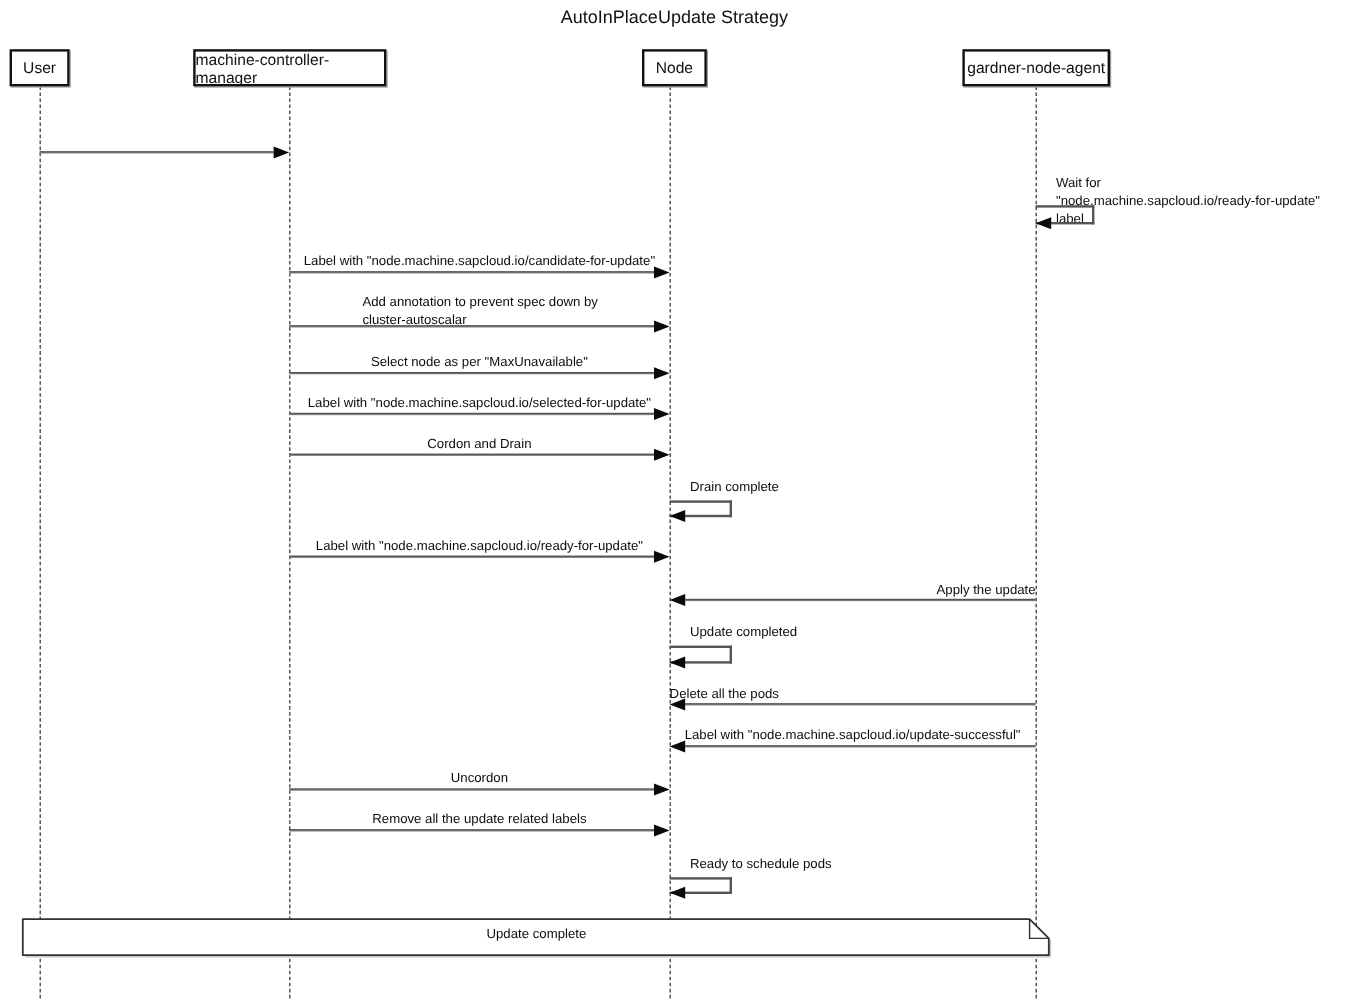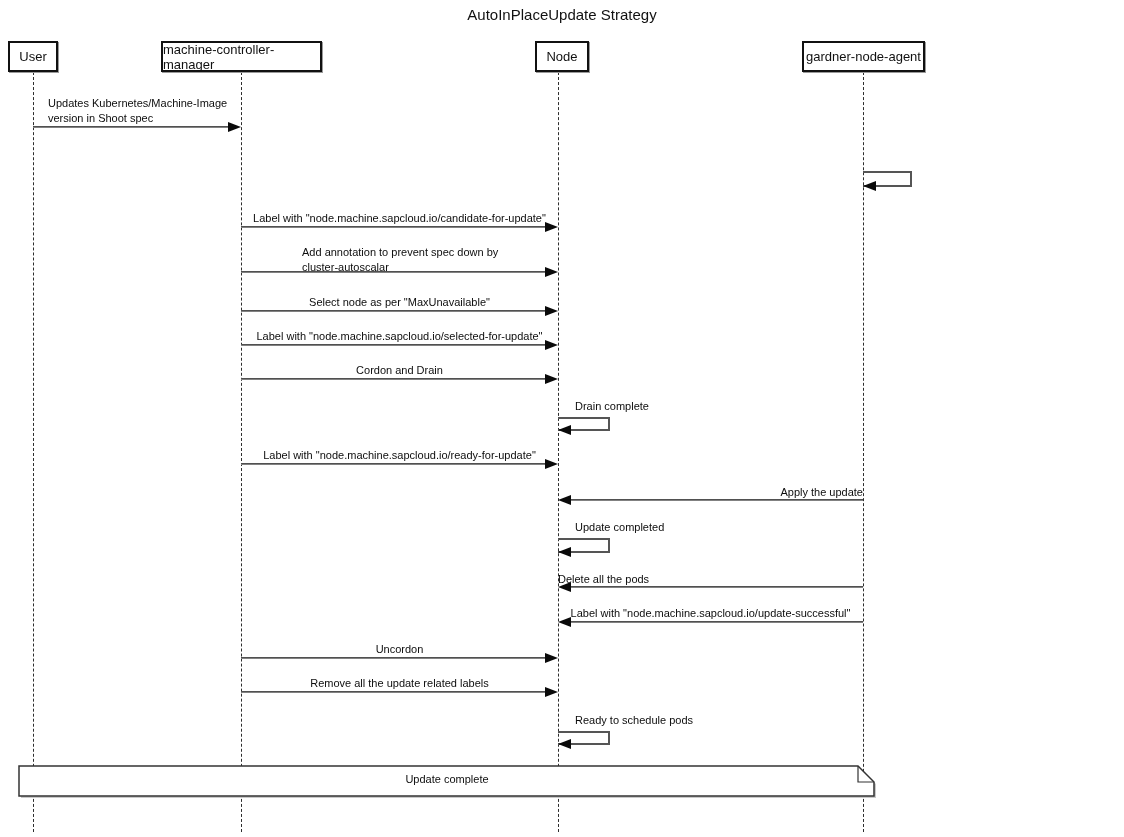--- a/index.html
+++ b/index.html
@@ -32,25 +32,25 @@
   <div class="lifeline" style="left:33px"></div>
   <div class="lifeline" style="left:241px"></div>
   <div class="lifeline" style="left:558px"></div>
   <div class="lifeline" style="left:863px"></div>
 
   <div class="actor" style="left:8px;width:50px">User</div>
   <div class="actor" style="left:161px;width:161px">machine-controller-manager</div>
   <div class="actor" style="left:535px;width:54px">Node</div>
   <div class="actor" style="left:802px;width:123px">gardner-node-agent</div>
 
-  <div class="lbl" style="left:48px;top:96px">Updates Kubernetes/Machine-Image
-version in Shoot spec</div>
   <div class="line" style="left:33px;top:126px;width:195px"></div>
   <div class="head-r" style="left:228px;top:122px"></div>
 
+  <div class="lbl" style="left:880px;top:146px">Wait for
+"node.machine.sapcloud.io/ready-for-update" label</div>
   <div class="loop" style="left:863px;top:171px;width:49px;height:16px"></div>
   <div class="head-l" style="left:863px;top:181px"></div>
 
   <div class="lbl" style="left:241px;top:211px;width:317px;text-align:center">Label with "node.machine.sapcloud.io/candidate-for-update"</div>
   <div class="line" style="left:241px;top:226px;width:304px"></div>
   <div class="head-r" style="left:545px;top:222px"></div>
 
   <div class="lbl" style="left:302px;top:245px">Add annotation to prevent spec down by
 cluster-autoscalar</div>
   <div class="line" style="left:241px;top:271px;width:304px"></div>

